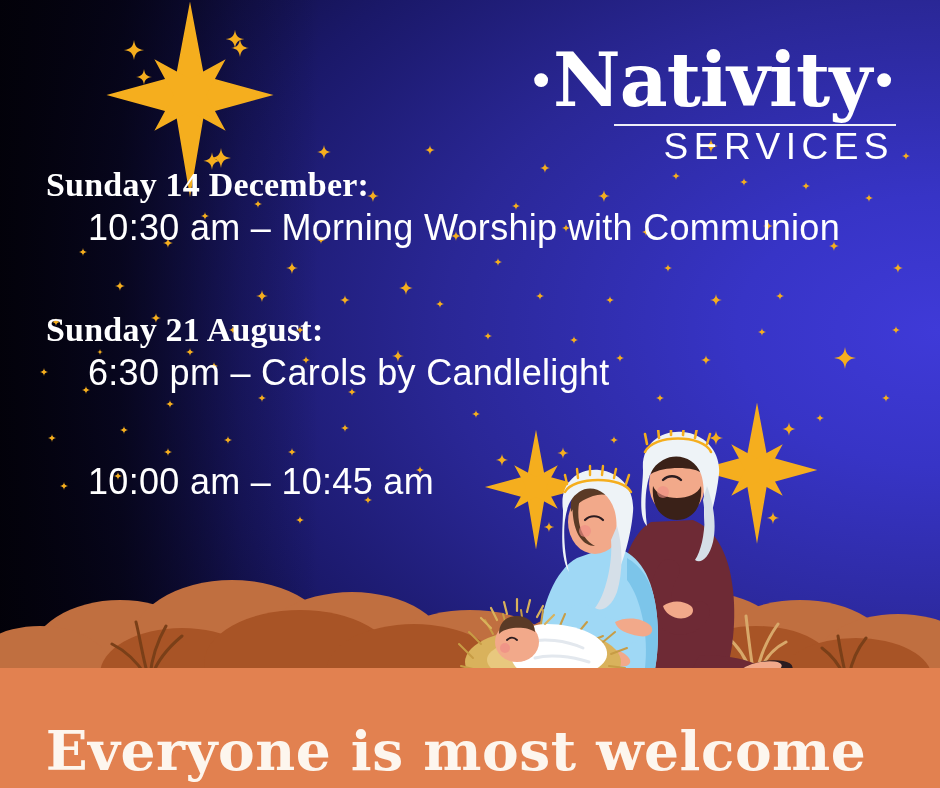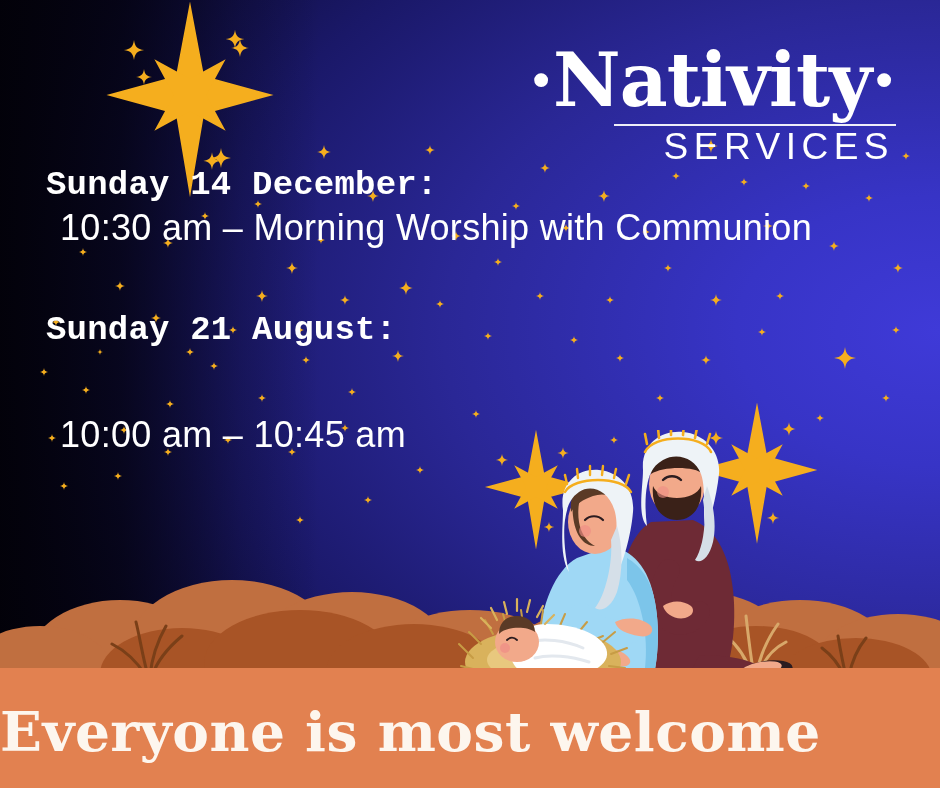--- a/index.html
+++ b/index.html
@@ -52,49 +52,50 @@
     font-weight:400;
     font-size:37px;
     letter-spacing:5.5px;
     color:#ffffff;
     padding-right:2px;
   }
 
   .schedule{position:absolute; left:0; top:165px; width:940px;}
   .sched-group{margin-bottom:0;}
   .sched-head{
-    font-family:Liberation Mono, monospace;
+    font-family:Liberation Serif, serif;
     font-weight:700;
     font-size:34px;
     letter-spacing:.2px;
     color:#ffffff;
     padding-left:46px;
     line-height:1.18;
   }
   .sched-line{
     font-family:"Liberation Sans", sans-serif;
     font-weight:300;
     font-size:36px;
     color:#ffffff;
-    padding-left:60px;
+    padding-left:88px;
     line-height:1.30;
     letter-spacing:.3px;
   }
   .gap-a{height:58px;}
   .gap-b{height:62px;}
 
   
   .ground{
     position:absolute; left:0; bottom:0; width:940px; height:120px;
     background:#e28150;
   }
   .hills{position:absolute; left:0; bottom:112px; width:940px; height:130px;}
 
   .footer-text{
-    position:absolute; left:0; bottom:29px; width:912px;
+    position:absolute; left:0; bottom:10px; width:912px;
+    text-align:center;
     font-family:"DejaVu Serif", serif;
     font-weight:700;
     font-style:normal;
     font-size:55px;
     color:#fdf6ee;
     letter-spacing:.5px;
     line-height:1;
   }
 
   .nativity{position:absolute; left:455px; top:430px; width:420px; height:290px;}
@@ -565,20 +566,21 @@
 
     <div class="sched-group">
       <div class="sched-head">Sunday 14 December:</div>
       <div class="sched-line">10:30 am – Morning Worship with Communion</div>
     </div>
 
     <div class="gap-a"></div>
 
     <div class="sched-group">
       <div class="sched-head">Sunday 21 August:</div>
+      <div class="sched-line">6:30 pm  – Carols by Candlelight</div>
     </div>
 
     <div class="gap-b"></div>
 
     <div class="sched-group">
       <div class="sched-line">10:00 am – 10:45 am</div>
     </div>
 
   </div>
 

